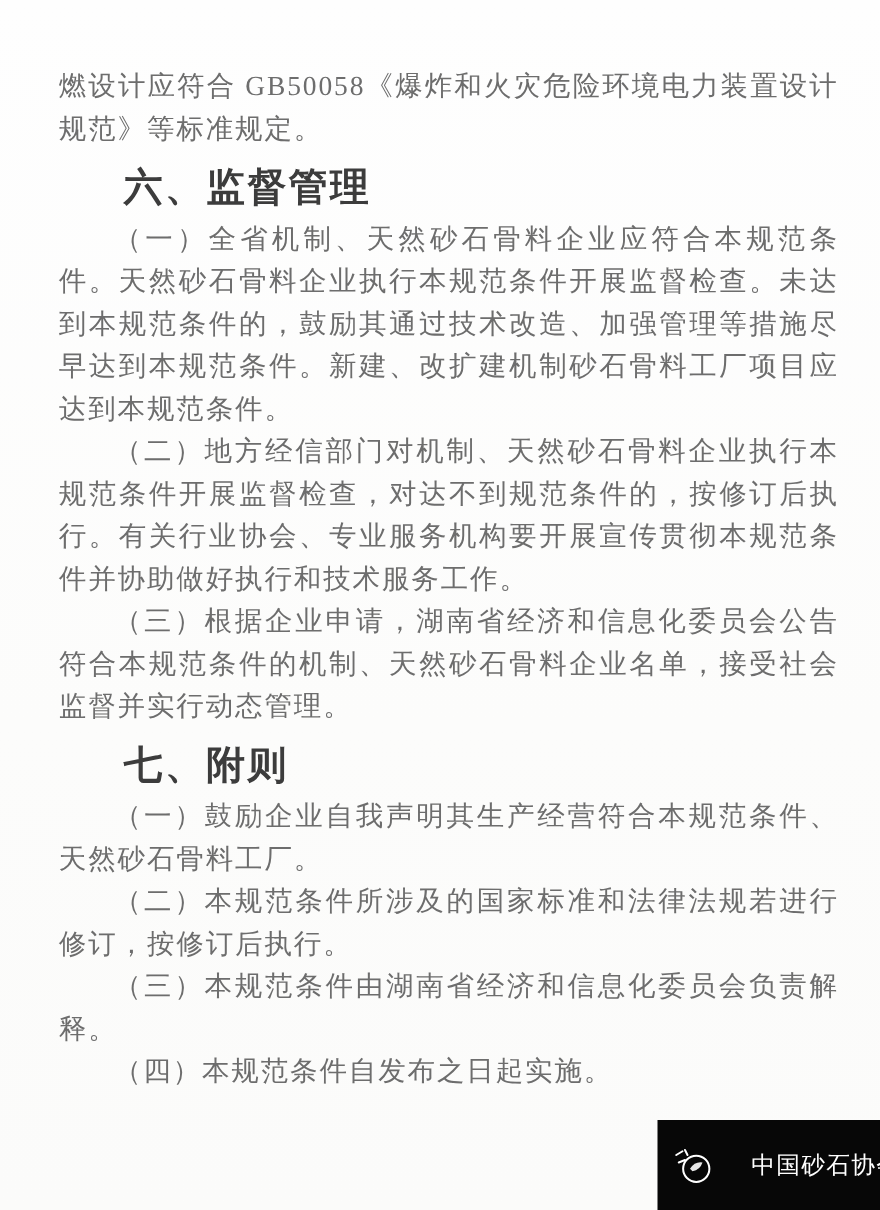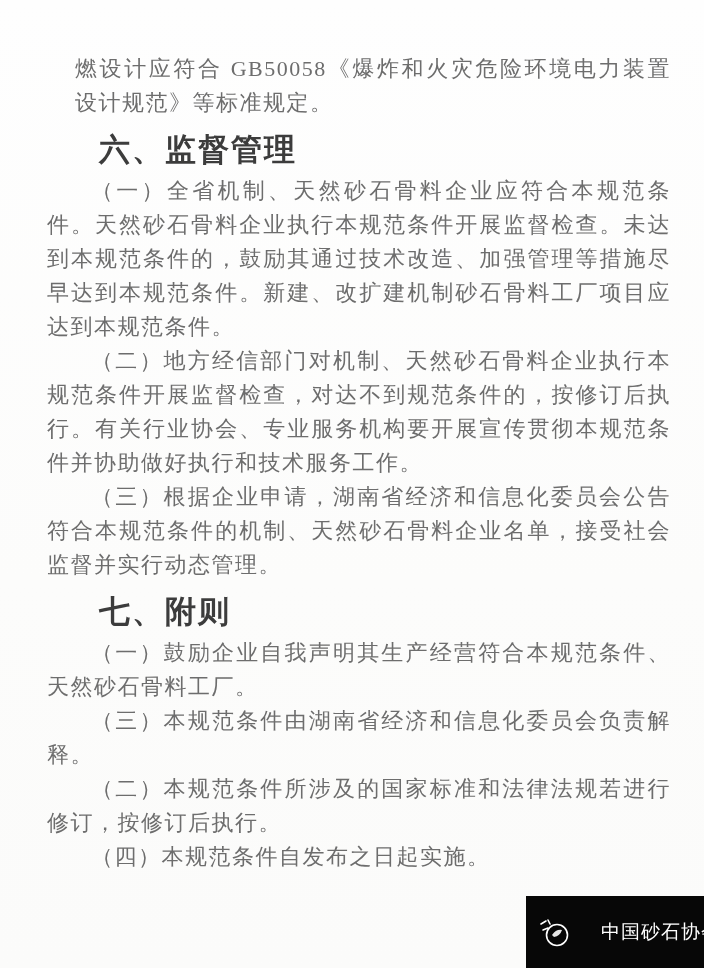--- a/index.html
+++ b/index.html
@@ -32,21 +32,20 @@
     font-size: 22px;
     line-height: 34px;
     letter-spacing: 1.5px;
     text-align: justify;
     text-justify: inter-ideograph;
     text-indent: 2em;
     color: #6d6d6d;
   }
   p.para.no-indent {
     text-indent: 0;
-    margin-left: 28px;
   }
   h2.section-heading {
     margin: 14px 0 8px 0;
     padding-left: 52px;
     font-family: "Liberation Sans", "DejaVu Sans", sans-serif;
     font-size: 31px;
     line-height: 32px;
     font-weight: 700;
     letter-spacing: 2px;
     color: #3c3c3c;
@@ -91,23 +90,23 @@
     <p class="para">（一）全省机制、天然砂石骨料企业应符合本规范条件。天然砂石骨料企业执行本规范条件开展监督检查。未达到本规范条件的，鼓励其通过技术改造、加强管理等措施尽早达到本规范条件。新建、改扩建机制砂石骨料工厂项目应达到本规范条件。</p>
 
     <p class="para">（二）地方经信部门对机制、天然砂石骨料企业执行本规范条件开展监督检查，对达不到规范条件的，按修订后执行。有关行业协会、专业服务机构要开展宣传贯彻本规范条件并协助做好执行和技术服务工作。</p>
 
     <p class="para">（三）根据企业申请，湖南省经济和信息化委员会公告符合本规范条件的机制、天然砂石骨料企业名单，接受社会监督并实行动态管理。</p>
 
     <h2 class="section-heading">七、附则</h2>
 
     <p class="para">（一）鼓励企业自我声明其生产经营符合本规范条件、天然砂石骨料工厂。</p>
 
+    <p class="para">（二）本规范条件所涉及的国家标准和法律法规若进行修订，按修订后执行。</p>
+
     <p class="para">（三）本规范条件由湖南省经济和信息化委员会负责解释。</p>
-
-    <p class="para">（二）本规范条件所涉及的国家标准和法律法规若进行修订，按修订后执行。</p>
 
     <p class="para">（四）本规范条件自发布之日起实施。</p>
 
   </div>
 
   <div class="watermark-bar">
     <span class="logo">
       <svg width="34" height="36" viewBox="0 0 34 36" xmlns="http://www.w3.org/2000/svg">
         <circle cx="19" cy="21" r="10.5" fill="none" stroke="#ffffff" stroke-width="1.6"></circle>
         <path d="M14 21 q4 -6 10 -5 q-2 6 -8 7 z" fill="#ffffff" opacity="0.9"></path>

